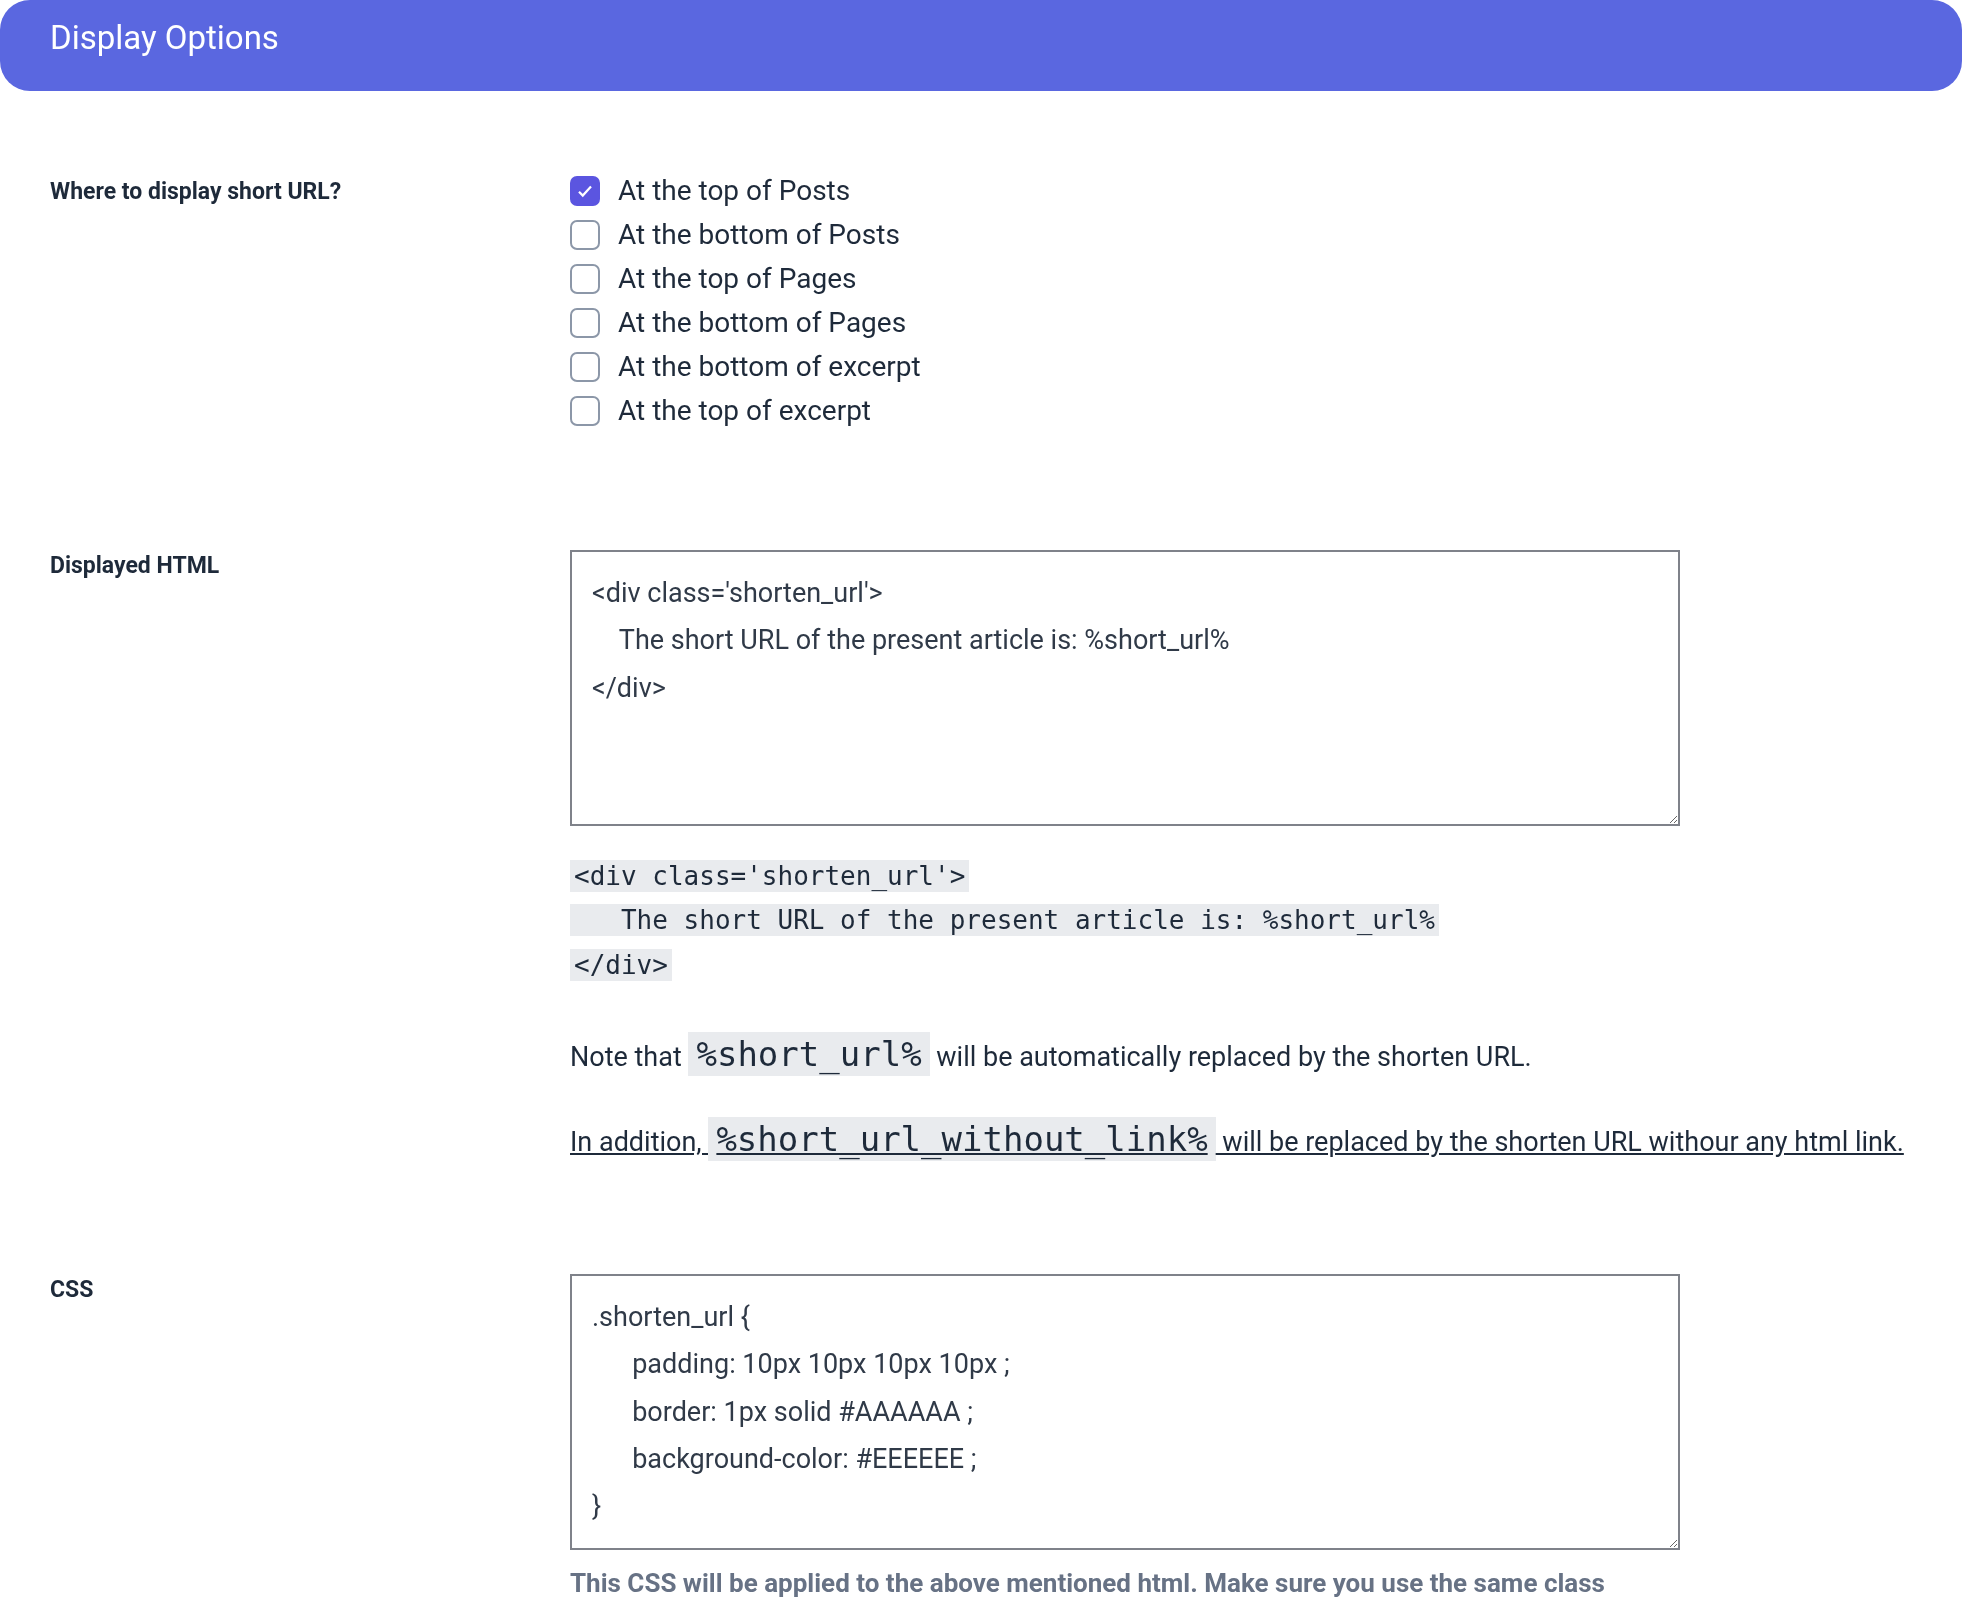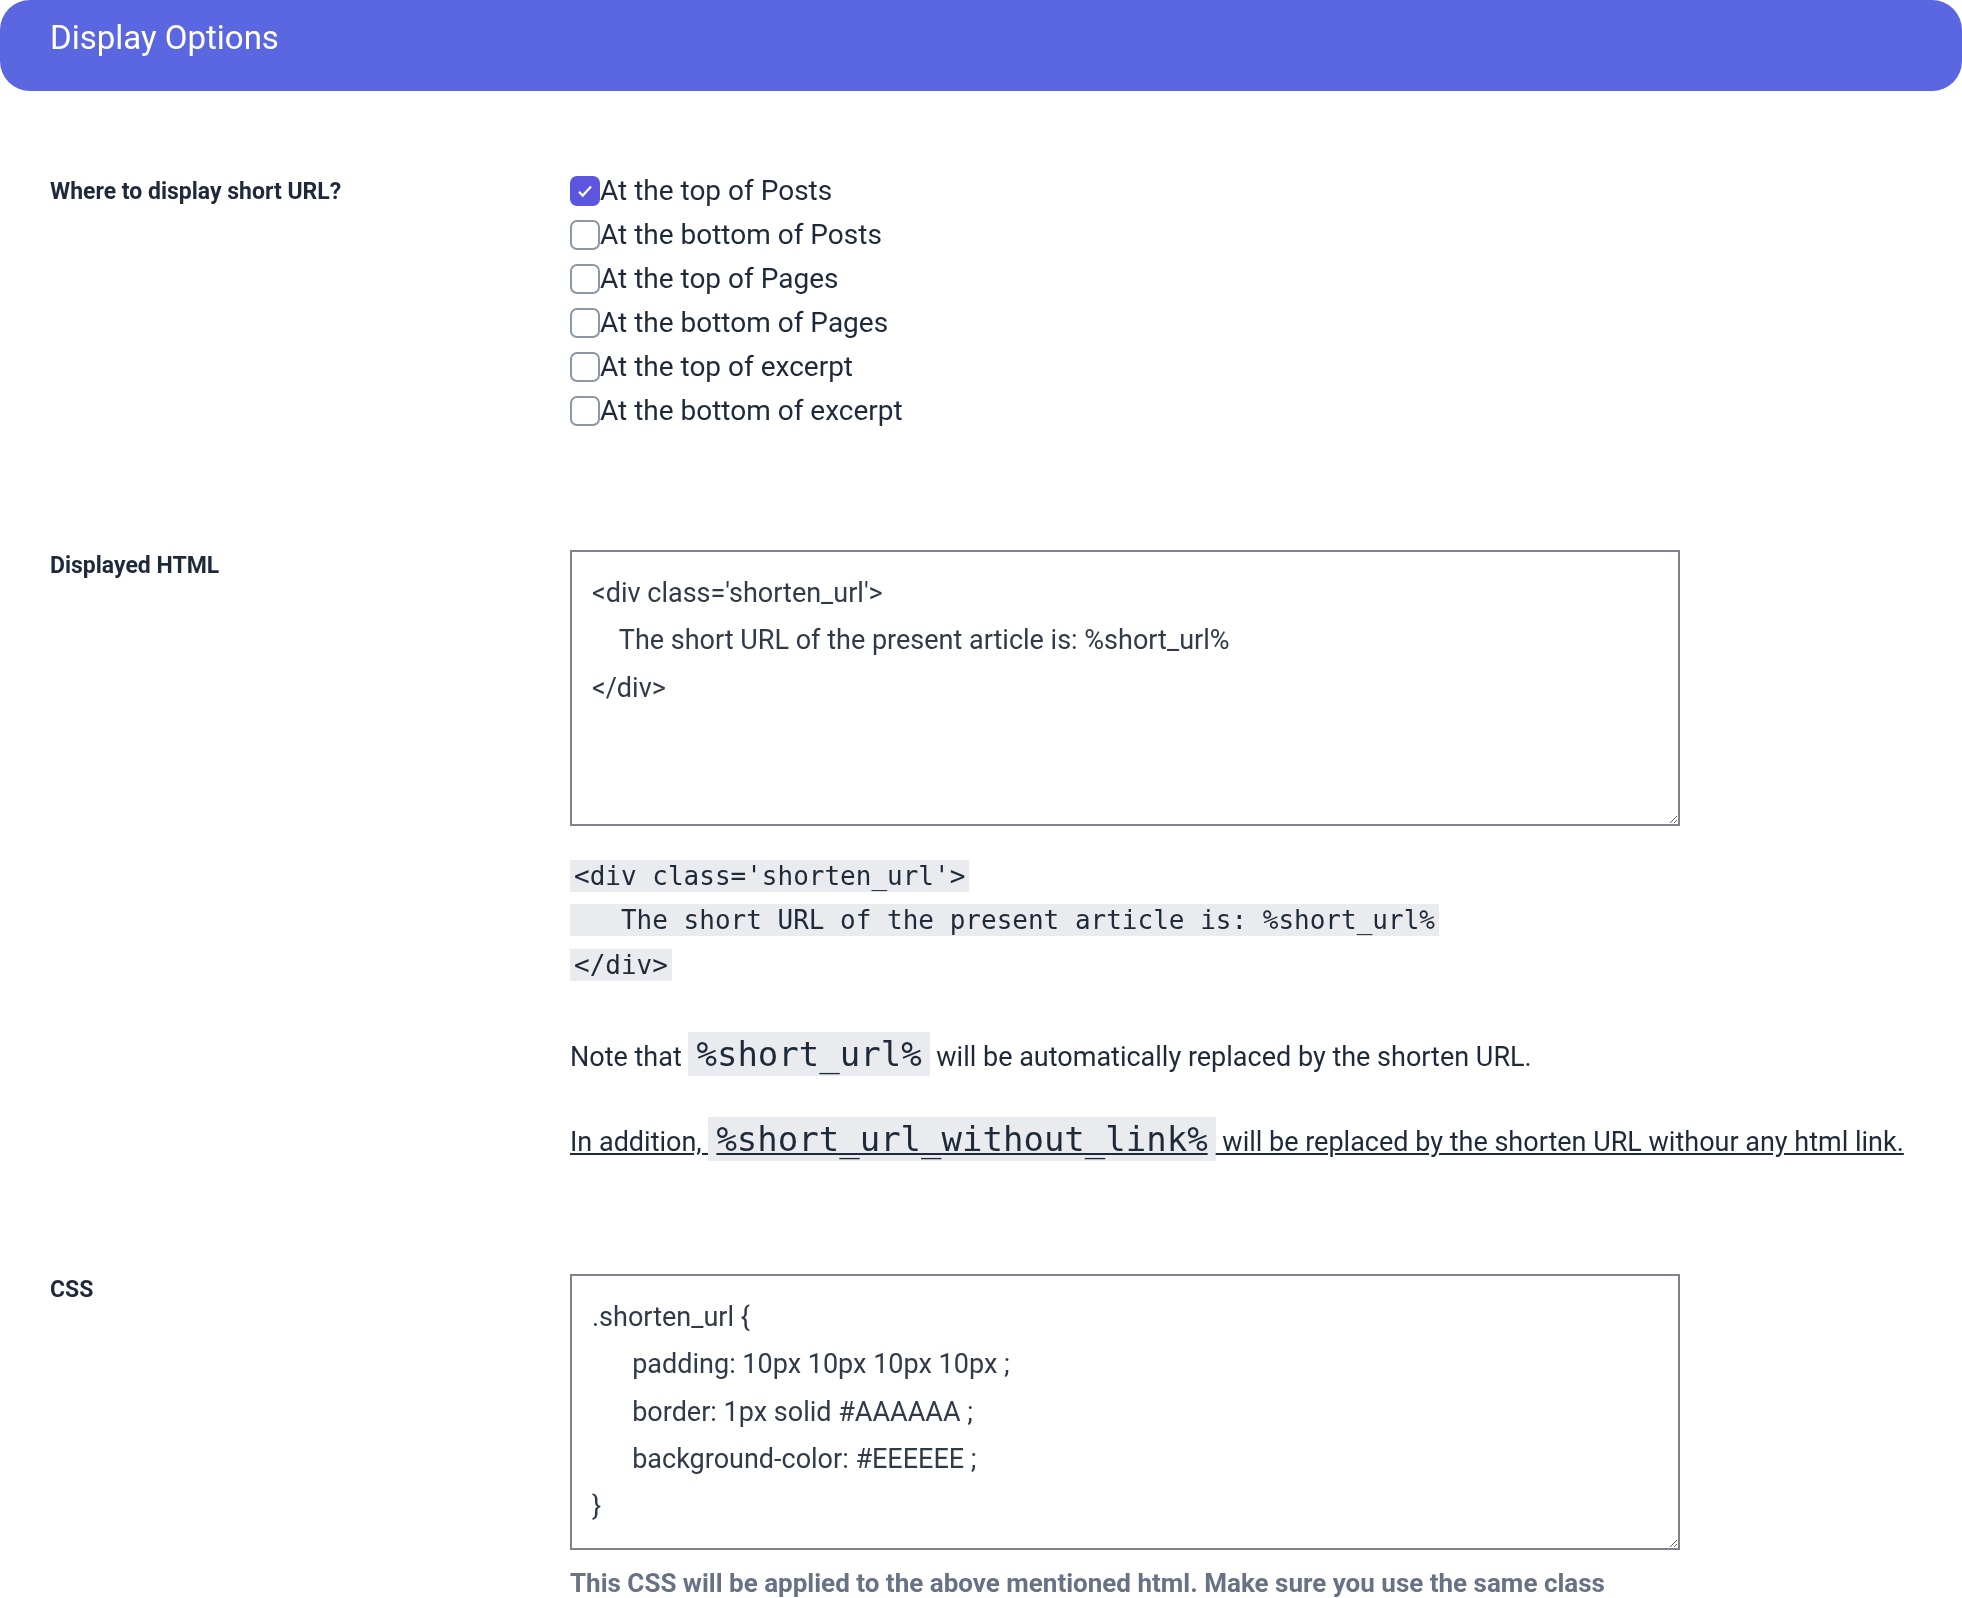--- a/index.html
+++ b/index.html
@@ -34,20 +34,21 @@
     color: #1e2a3a;
     padding-top: 2px;
   }
   .field-col {
     flex: 1 1 auto;
     max-width: 1380px;
   }
   .cb-item {
     display: flex;
     align-items: center;
+    gap: 18px;
     font-size: 28px;
     color: #1e2a3a;
     margin-bottom: 14px;
     line-height: 1;
   }
   .cb {
     width: 30px; height: 30px;
     border: 2px solid #8c97a8;
     border-radius: 7px;
     display: inline-flex;
@@ -132,25 +133,25 @@
         <div class="cb-item">
           <span class="cb"></span>
           <span>At the top of Pages</span>
         </div>
         <div class="cb-item">
           <span class="cb"></span>
           <span>At the bottom of Pages</span>
         </div>
         <div class="cb-item">
           <span class="cb"></span>
-          <span>At the top of excerpt</span>
+          <span>At the bottom of excerpt</span>
         </div>
         <div class="cb-item">
           <span class="cb"></span>
-          <span>At the bottom of excerpt</span>
+          <span>At the top of excerpt</span>
         </div>
       </div>
   </div>
 
   <div class="row">
     <div class="label-col">Displayed HTML</div>
     <div class="field-col">
       <textarea rows="5" id="html-textarea" style="">&lt;div class='shorten_url'&gt;
     The short URL of the present article is: %short_url%
 &lt;/div&gt;</textarea>

